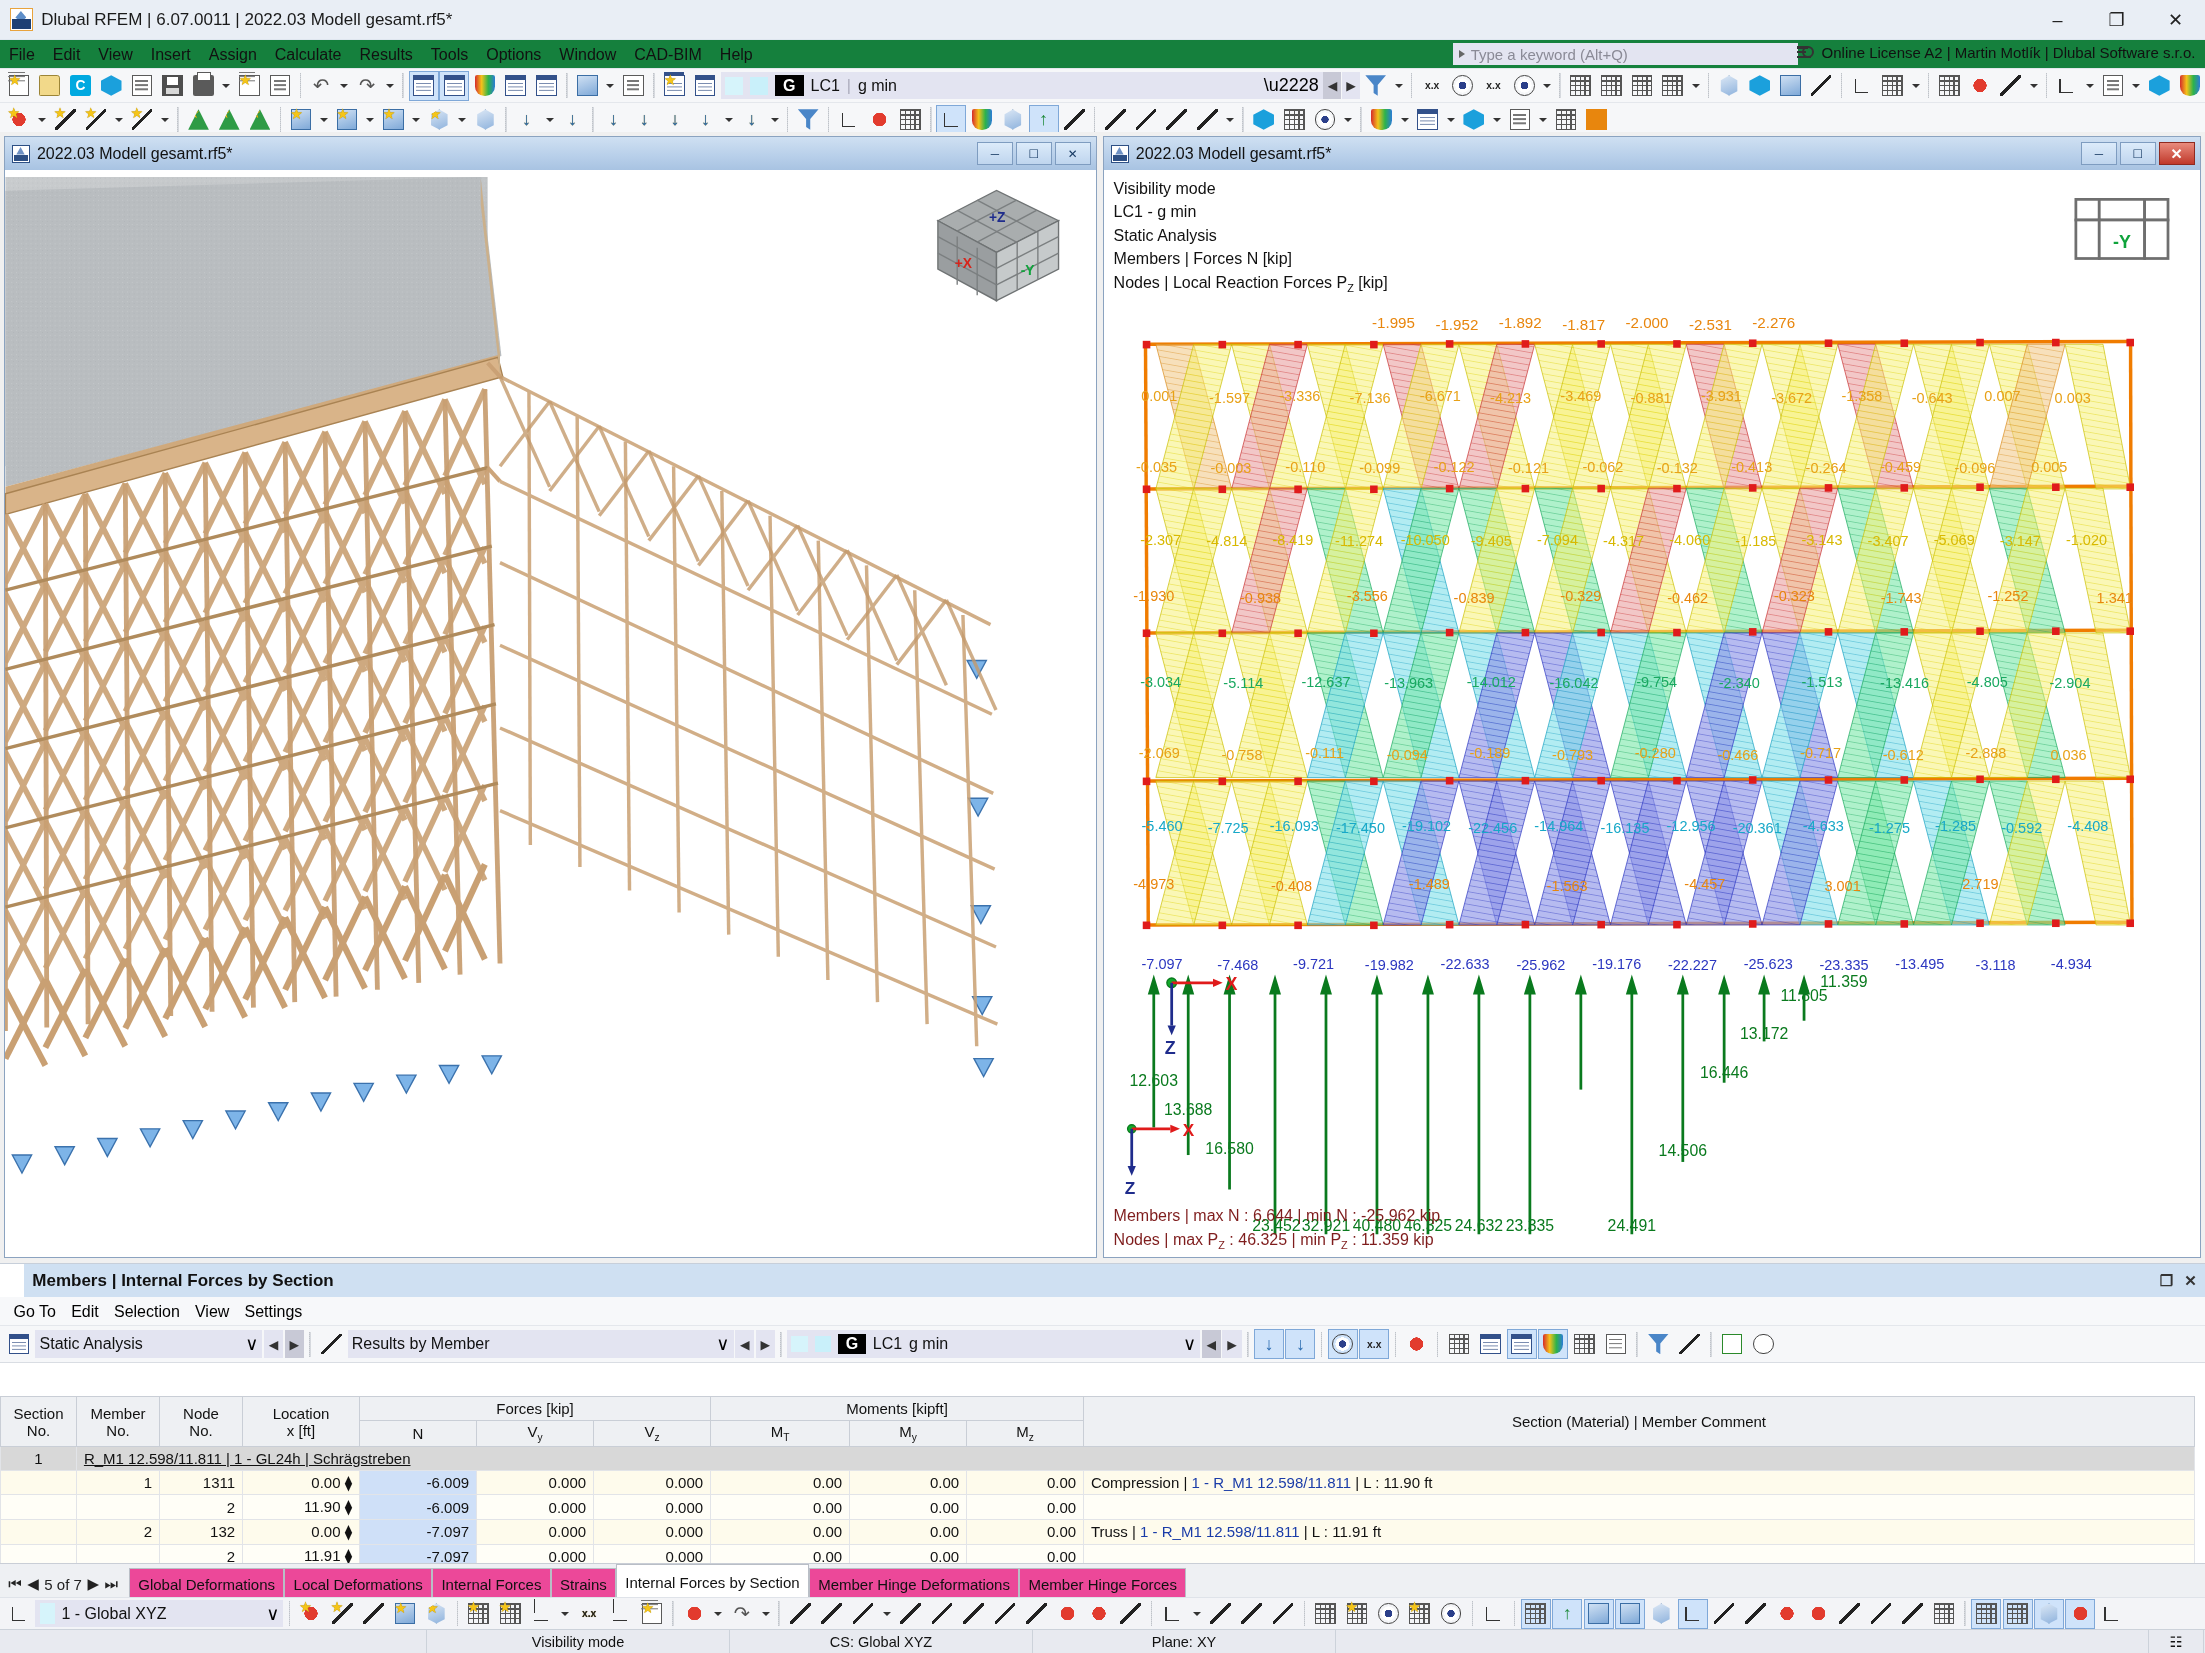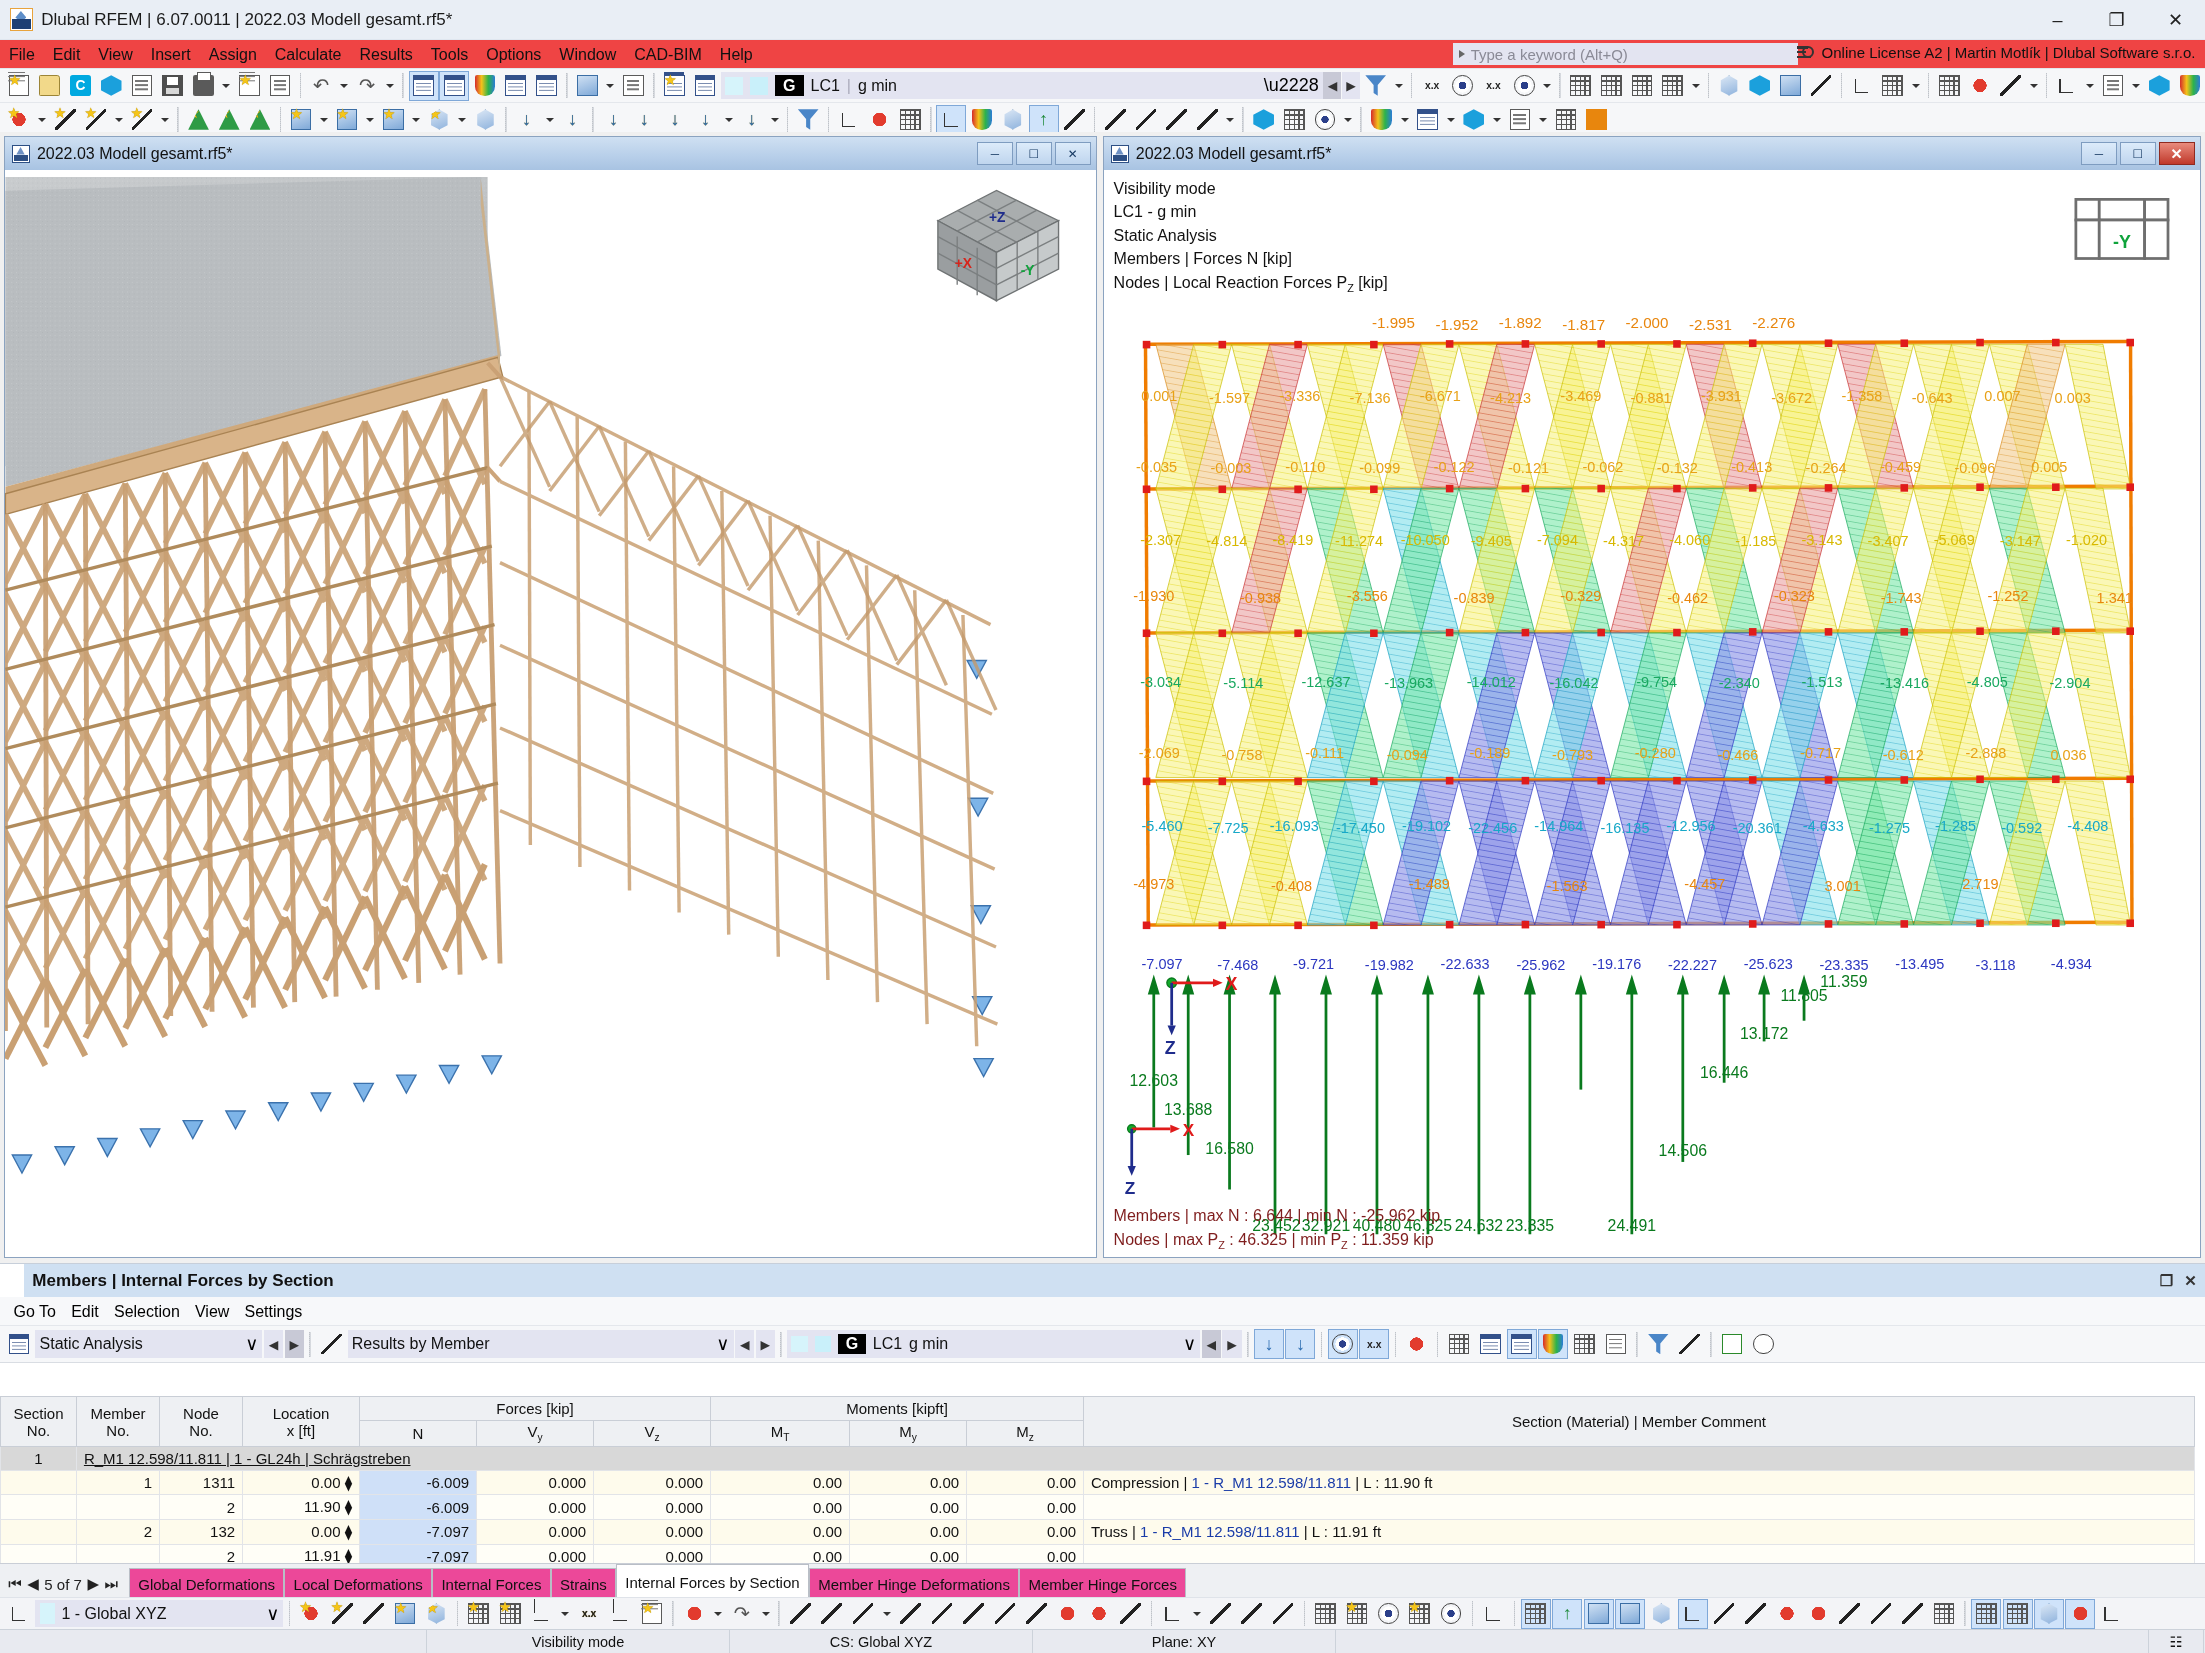--- a/index.html
+++ b/index.html
@@ -27,21 +27,21 @@
   .logo-sq:before{content:"";position:absolute;left:4.8px;top:2.1px;width:11px;height:11px;background:#5d8ec9;
      clip-path:polygon(50% 0,100% 60%,50% 100%,0 60%);}
   #titlebar .title-text { font-size: 17px; color: #1a1a1a; }
   #win-controls { position:absolute; right:0; top:0; height:40px; display:flex; }
   #win-controls div {
     width: 59px; height: 40px; display:flex; align-items:center; justify-content:center;
     font-size: 18px; color:#222;
   }
   
   #menubar {
-    height: 29px; background:#ef4444; display:flex; align-items:center;
+    height: 29px; background:#15803d; display:flex; align-items:center;
     border-bottom:0.7px solid #e2e6ec; position:relative;text-align:center;
   }
   #menubar .mi { padding: 0 9px; font-size: 16px; color:#111; line-height:29px; height:29px; }
   #kwsearch {
     position:absolute; left:1453px; top:3.4px; width:345px; height:22px;
     background:#e3e4f1; display:flex; align-items:center; gap:6.2px; padding-left:5.5px;
   }
   #kwsearch .tri { width:0;height:0;border-left:6.2px solid #666;border-top:4.1px solid transparent;border-bottom:4.1px solid transparent; }
   #kwsearch .ph { color:#8a8a96; font-size:15px; }
   #license { position:absolute; right:9.6px; top:4.1px; display:flex; align-items:center; gap:6.9px; font-size:15px; color:#111; }

